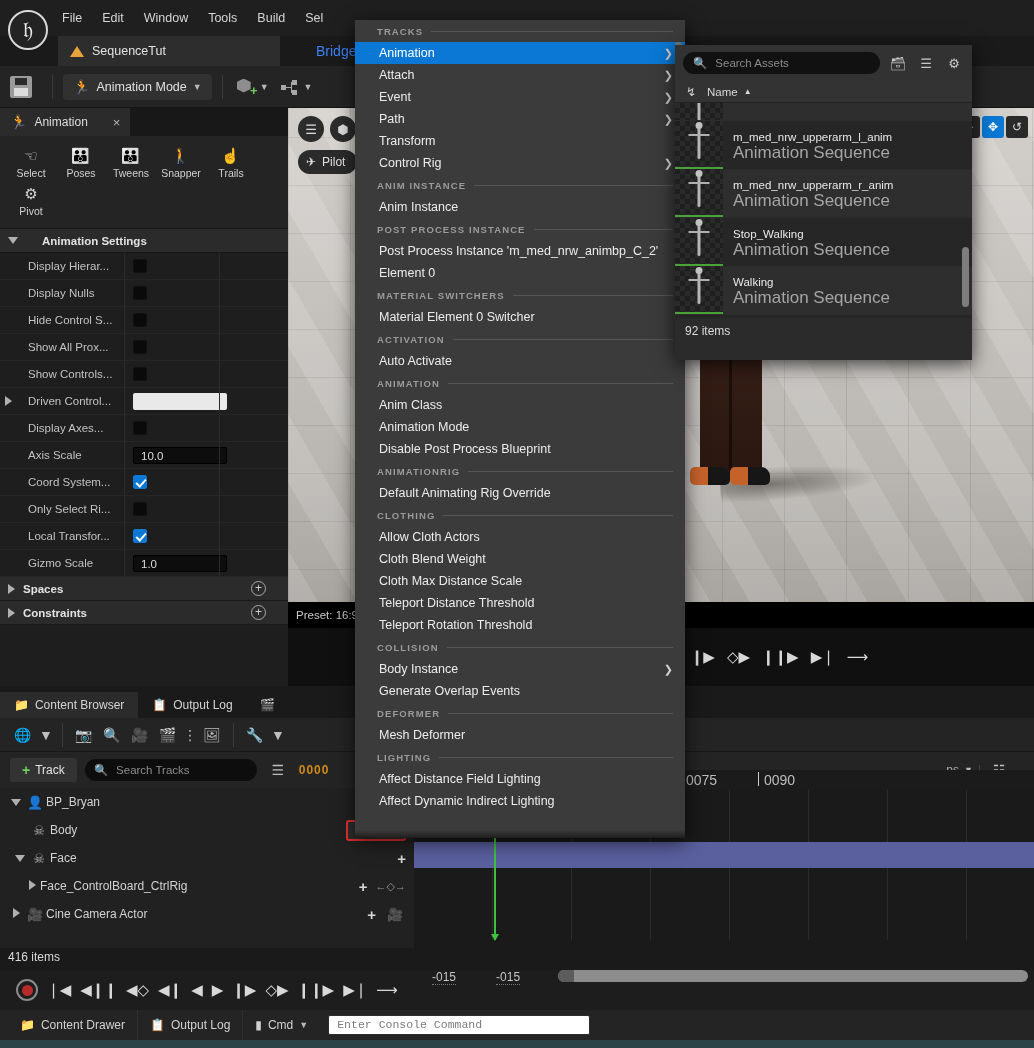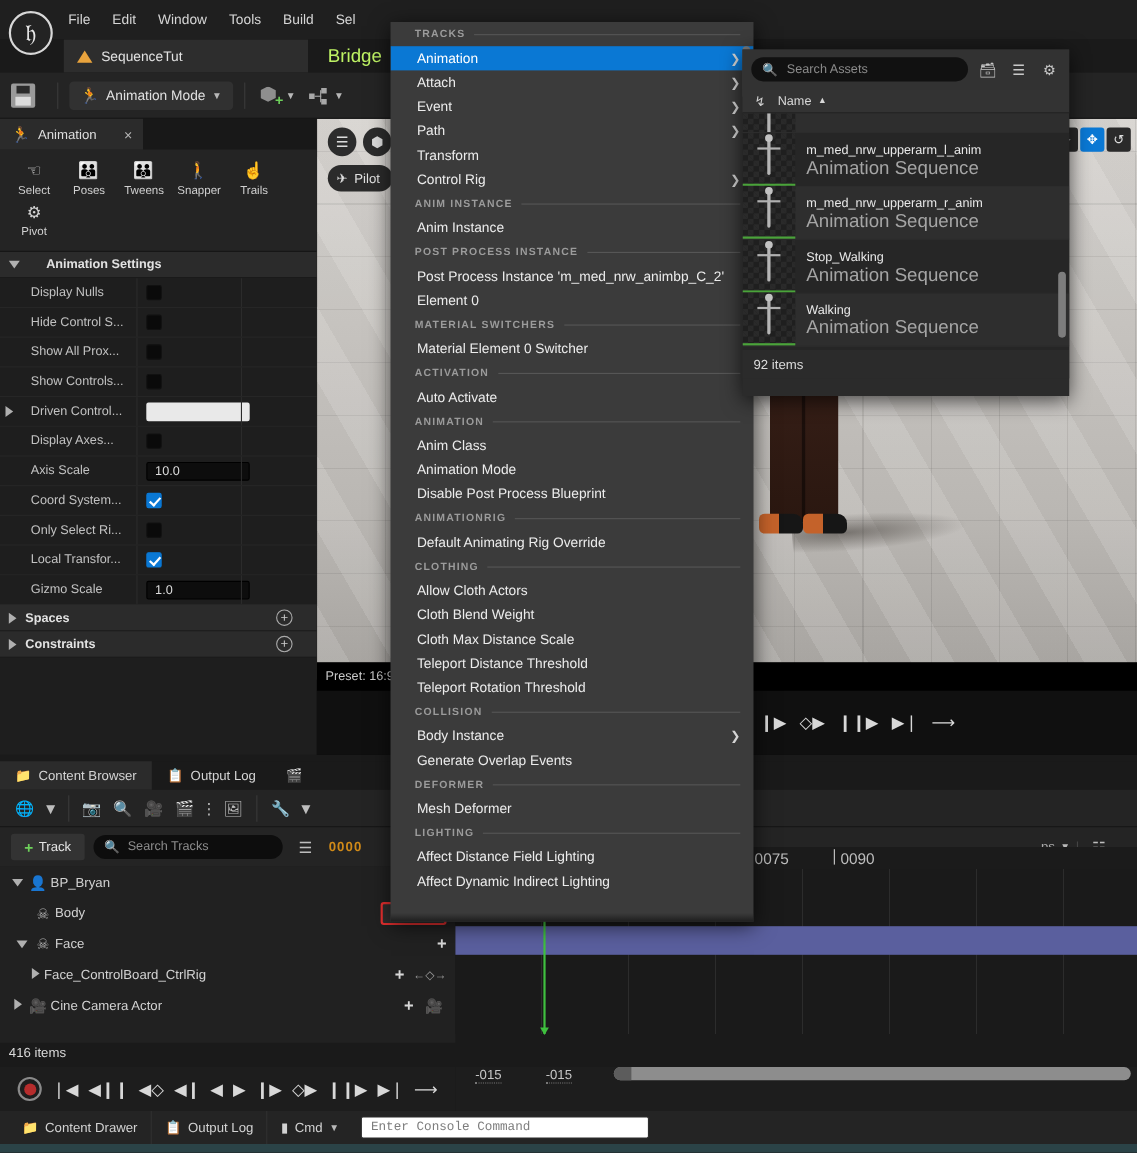--- a/index.html
+++ b/index.html
@@ -38,22 +38,22 @@
   .tab-active {
     position: absolute; left: 58px; top: 0; width: 222px; height: 30px;
     background: #2d2d2d; display: flex; align-items: center; padding-left: 12px;
     gap: 8px; font-size: 12.5px; color: #e2e2e2;
   }
   .tab-icon-tri {
     width: 0; height: 0; border-left: 7px solid transparent;
     border-right: 7px solid transparent; border-bottom: 11px solid #e8a33d;
   }
   .tab-bridge {
-    position: absolute; left: 298px; top: 0; height: 30px;
-    display: flex; align-items: center; font-size: 17px; color: #bef264;
+    position: absolute; left: 316px; top: 0; height: 30px;
+    display: flex; align-items: center; font-size: 14px; color: #3b82f6;
   }
 
   
   .toolbar {
     position: absolute; left: 0; top: 66px; width: 1034px; height: 42px;
     background: #242424; display: flex; align-items: center; padding-left: 10px;
     gap: 4px; border-bottom: 1px solid #151515;
   }
   .tb-save {
     width: 22px; height: 22px; background: #9a9a9a; border-radius: 2px;
@@ -558,20 +558,27 @@
     </div>
 
     <div class="sec-header">
       <span class="tri down"></span>
       <span>Animation Settings</span>
     </div>
 
     <div>
       <div class="prop-row">
         <span class="pl-arrow"></span>
+        <span class="pname">Display Hierar...</span>
+        <span class="pval">
+            <span class="chk"></span>
+          </span>
+      </div>
+      <div class="prop-row">
+        <span class="pl-arrow"></span>
         <span class="pname">Display Nulls</span>
         <span class="pval">
             <span class="chk"></span>
           </span>
       </div>
       <div class="prop-row">
         <span class="pl-arrow"></span>
         <span class="pname">Hide Control S...</span>
         <span class="pval">
             <span class="chk"></span>

